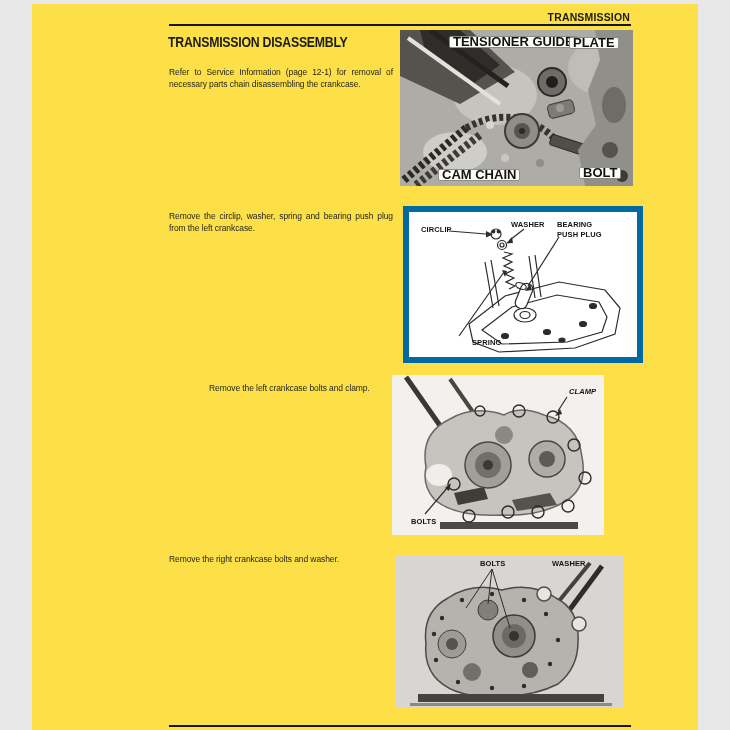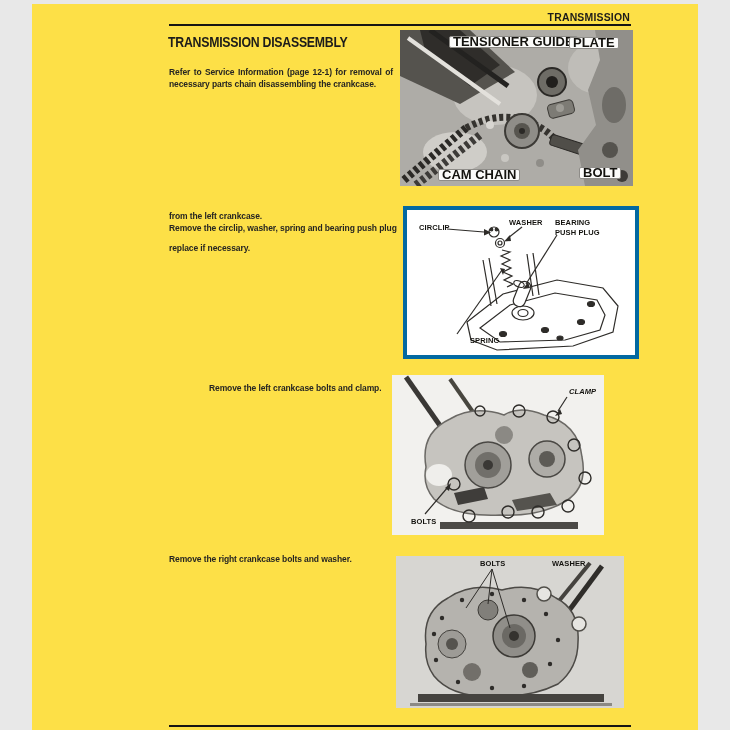--- a/index.html
+++ b/index.html
@@ -17,35 +17,34 @@
   }
   .title{
     position:absolute;top:29px;left:136px;
     font-size:15px;font-weight:bold;letter-spacing:-.3px;white-space:nowrap;
     transform:scaleX(.82);transform-origin:left;
   }
   .para{position:absolute;left:137px;}
   .pl{
     font-size:8.5px;line-height:12px;white-space:nowrap;color:#262522;
     letter-spacing:-.1px;
-    font-weight:bold;
   }
   .pl.just{width:224px;text-align:justify;text-align-last:justify;}
   .fig{position:absolute;}
   .fig svg{display:block;}
   .boxlabel{
     position:absolute;background:#fbfbfa;border:1px solid #8e8c88;border-radius:2px;
     padding:0 3px;font-size:13px;font-weight:bold;line-height:10px;white-space:nowrap;
     color:#14130f;
   }
   .plainlabel{
     position:absolute;font-size:7.5px;font-weight:bold;line-height:9px;
     white-space:nowrap;color:#14130f;letter-spacing:.1px;
   }
-  .diagbox{border:4px solid #0369a1;background:#fff;}
+  .diagbox{border:6px solid #0369a1;background:#fff;}
 </style>
 </head>
 <body>
 
 <div class="page">
 
   <div class="hdr">TRANSMISSION</div>
   <div class="rule" style="top:20px;left:137px;width:462px;"></div>
 
   <div class="title">TRANSMISSION DISASSEMBLY</div>
@@ -85,26 +84,25 @@
       <circle cx="105" cy="128" r="4" fill="#c9c7c2"></circle>
       <circle cx="140" cy="133" r="4" fill="#8f8d88"></circle>
     </svg>
     <span class="boxlabel" style="top:6px;left:49px;">TENSIONER GUIDE</span>
     <span class="boxlabel" style="top:7px;left:169px;">PLATE</span>
     <span class="boxlabel" style="top:139px;left:38px;">CAM CHAIN</span>
     <span class="boxlabel" style="top:137px;left:179px;">BOLT</span>
   </div>
 
   <div class="para" style="top:206px;">
+    <div class="pl just">Remove the circlip, washer, spring and bearing push plug</div>
     <div class="pl">from the left crankcase.</div>
-    <div class="pl just">Remove the circlip, washer, spring and bearing push plug</div>
   </div>
 
   <div class="para" style="top:238px;">
-    <div class="pl">replace if necessary.</div>
   </div>
 
   <div class="fig diagbox" style="top:202px;left:371px;width:228px;height:145px;">
     <svg width="228" height="145" viewBox="0 0 228 145">
       <rect width="228" height="145" fill="#ffffff"></rect>
       <g stroke="#2e2c29" fill="none" stroke-width="1.2">
         <path d="M60,112 L96,84 L150,70 L196,78 L211,96 L206,122 L166,136 L90,140 L64,130 Z" fill="#ffffff"></path>
         <path d="M73,118 L103,95 L148,83 L190,90 L198,105 L193,120 L158,130 L93,132 Z"></path>
         <ellipse cx="116" cy="103" rx="11" ry="7"></ellipse>
         <ellipse cx="116" cy="103" rx="5" ry="3.5"></ellipse>

